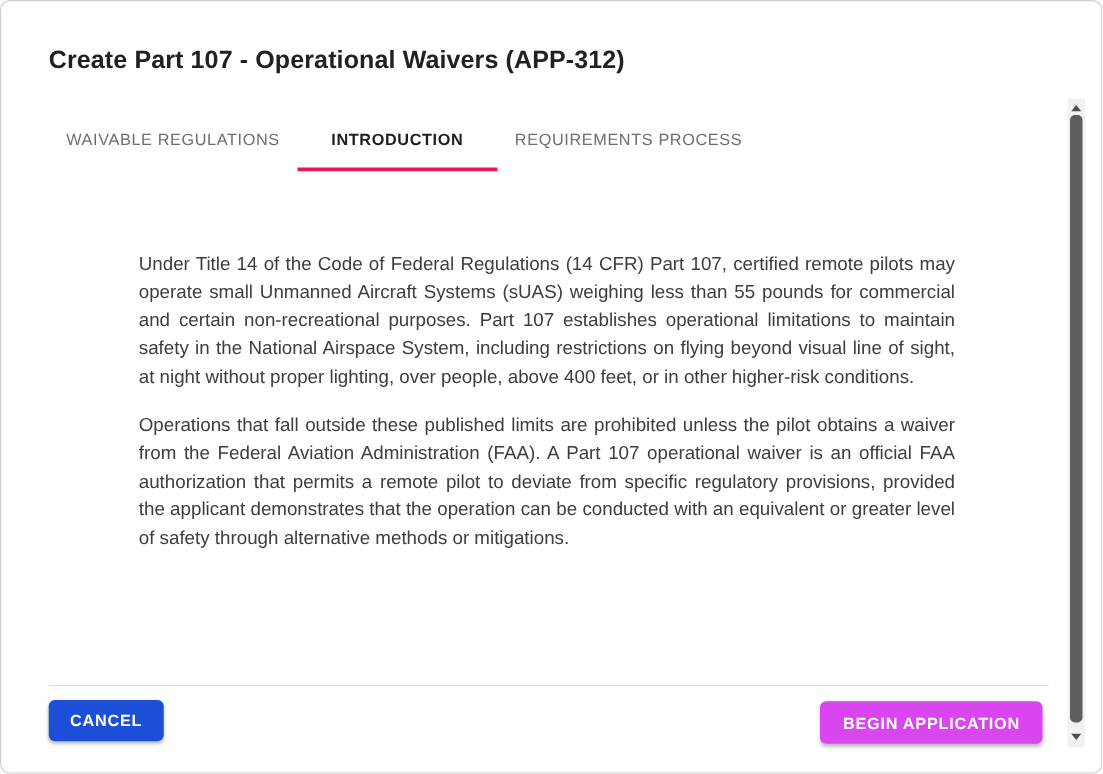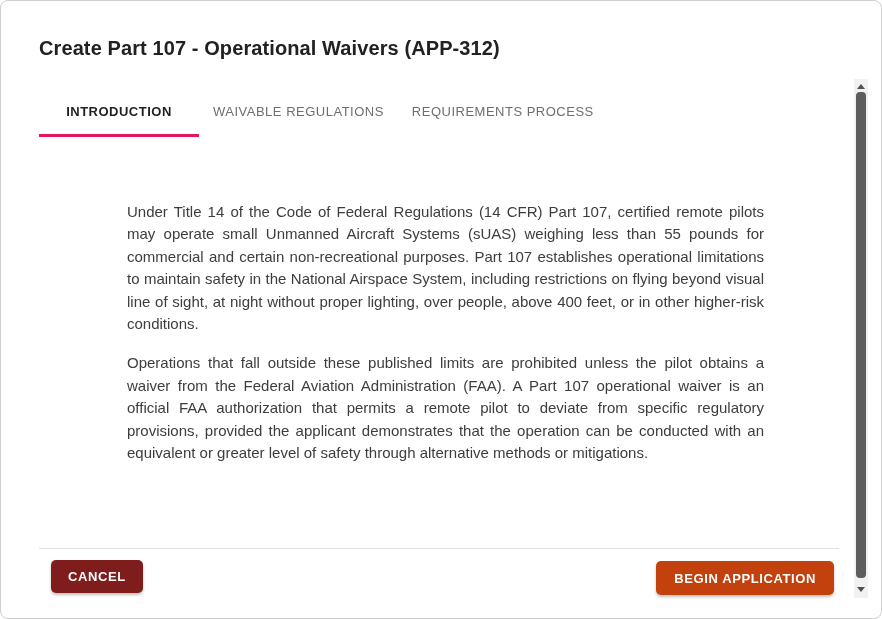--- a/index.html
+++ b/index.html
@@ -54,21 +54,21 @@
     min-width: 160px;
     border-bottom: 3px solid #E4175C;
   }
   .dialog-body {
     position: absolute;
     left: 110px;
     top: 200px;
     width: 653px;
   }
   .dialog-body p {
-    margin: 0 0 17px 16px;
+    margin: 0 0 17px 0;
     font-size: 15px;
     line-height: 22.4px;
     color: #3d3d3d;
     text-align: justify;
   }
   .divider {
     position: absolute;
     left: 38px;
     top: 547px;
     width: 800px;
@@ -85,29 +85,28 @@
     font-weight: bold;
     letter-spacing: 0.6px;
     cursor: pointer;
     box-shadow: 0 2px 3px rgba(0,0,0,0.25);
   }
   .btn-cancel {
     left: 38px;
     top: 559px;
     height: 33px;
     padding: 0 17px;
-    background: #7f1d1d;
-    margin-left: 12px;
+    background: #1d4ed8;
   }
   .btn-begin {
     right: 47px;
     top: 560px;
     height: 34px;
     padding: 0 18px;
-    background: #c2410c;
+    background: #d946ef;
   }
   .scrollbar {
     position: absolute;
     right: 13px;
     top: 78px;
     width: 14px;
     height: 519px;
     background: #f1f1f1;
   }
   .scroll-arrow {
@@ -146,25 +145,25 @@
   }
 </style>
 </head>
 <body>
 
 <div class="dialog">
 
   <div class="dialog-title">Create Part 107 - Operational Waivers (APP-312)</div>
 
   <div class="tabs">
+    <div class="tab">
+      <span>WAIVABLE REGULATIONS</span>
+    </div>
     <div class="tab active">
       <span>INTRODUCTION</span>
-    </div>
-    <div class="tab">
-      <span>WAIVABLE REGULATIONS</span>
     </div>
     <div class="tab">
       <span>REQUIREMENTS PROCESS</span>
     </div>
   </div>
 
   <div class="dialog-body">
     <p>Under Title 14 of the Code of Federal Regulations (14 CFR) Part 107, certified remote pilots may operate small Unmanned Aircraft Systems (sUAS) weighing less than 55 pounds for commercial and certain non-recreational purposes. Part 107 establishes operational limitations to maintain safety in the National Airspace System, including restrictions on flying beyond visual line of sight, at night without proper lighting, over people, above 400 feet, or in other higher-risk conditions.</p>
     <p>Operations that fall outside these published limits are prohibited unless the pilot obtains a waiver from the Federal Aviation Administration (FAA). A Part 107 operational waiver is an official FAA authorization that permits a remote pilot to deviate from specific regulatory provisions, provided the applicant demonstrates that the operation can be conducted with an equivalent or greater level of safety through alternative methods or mitigations.</p>
   </div>

